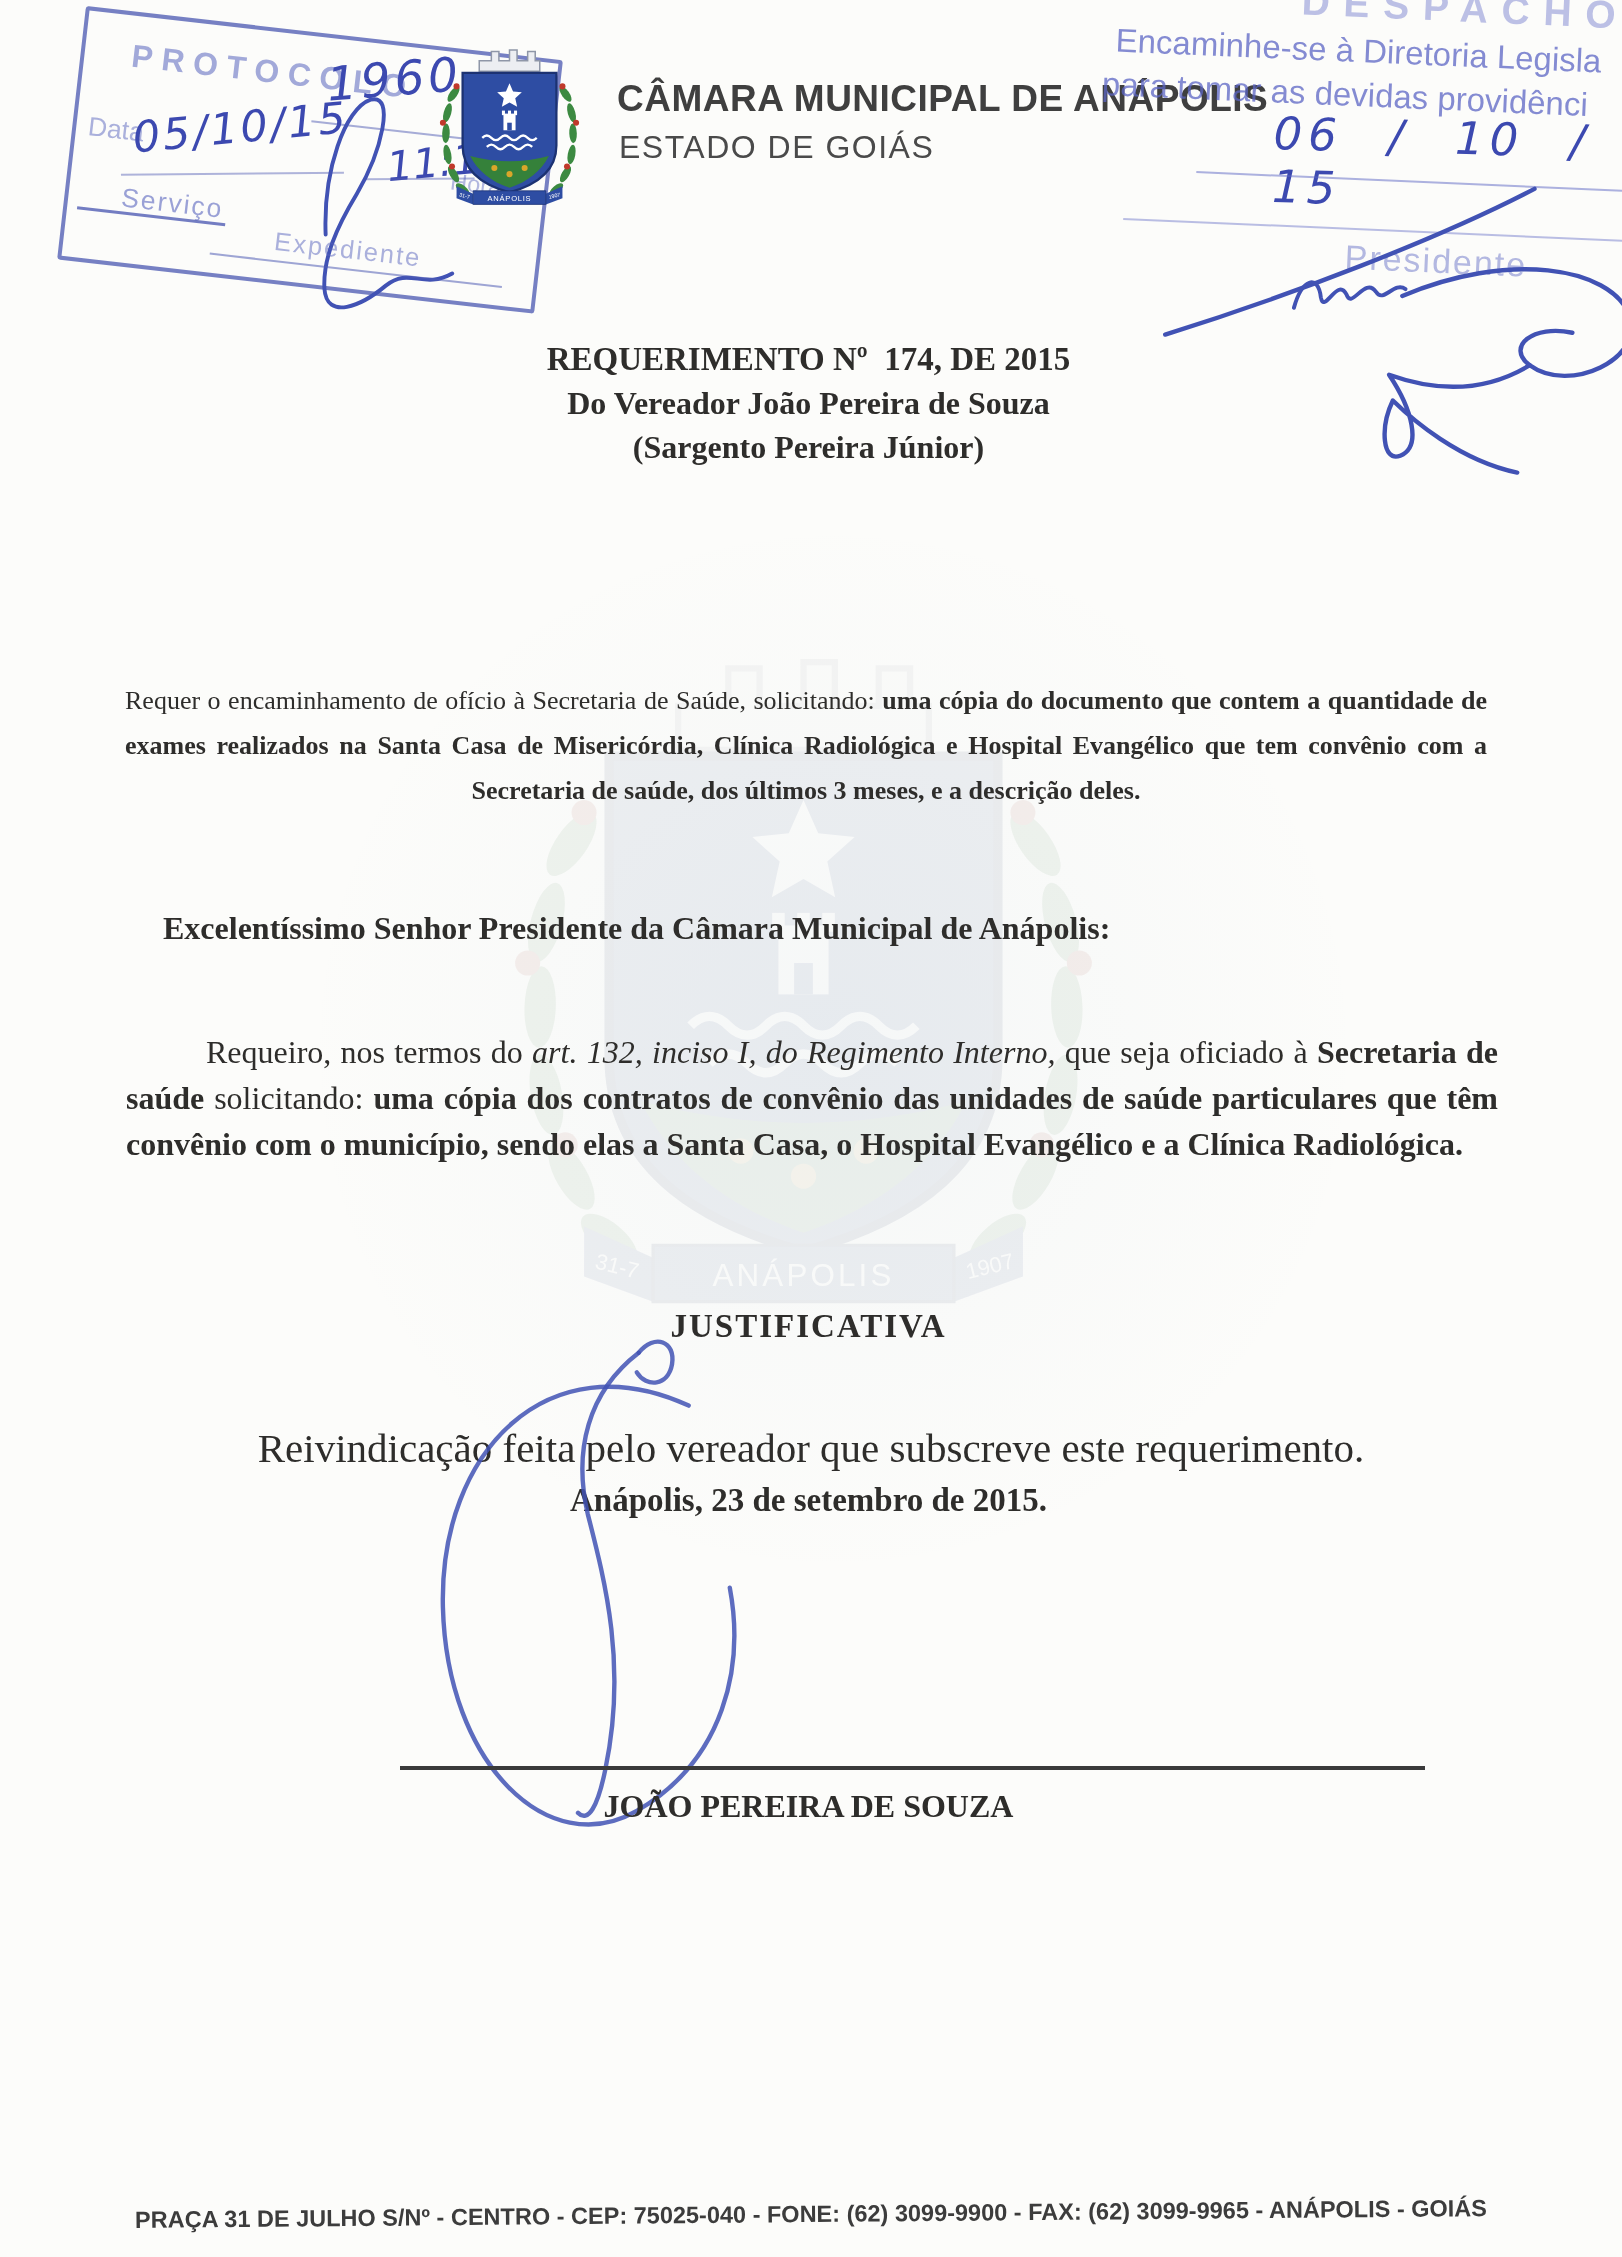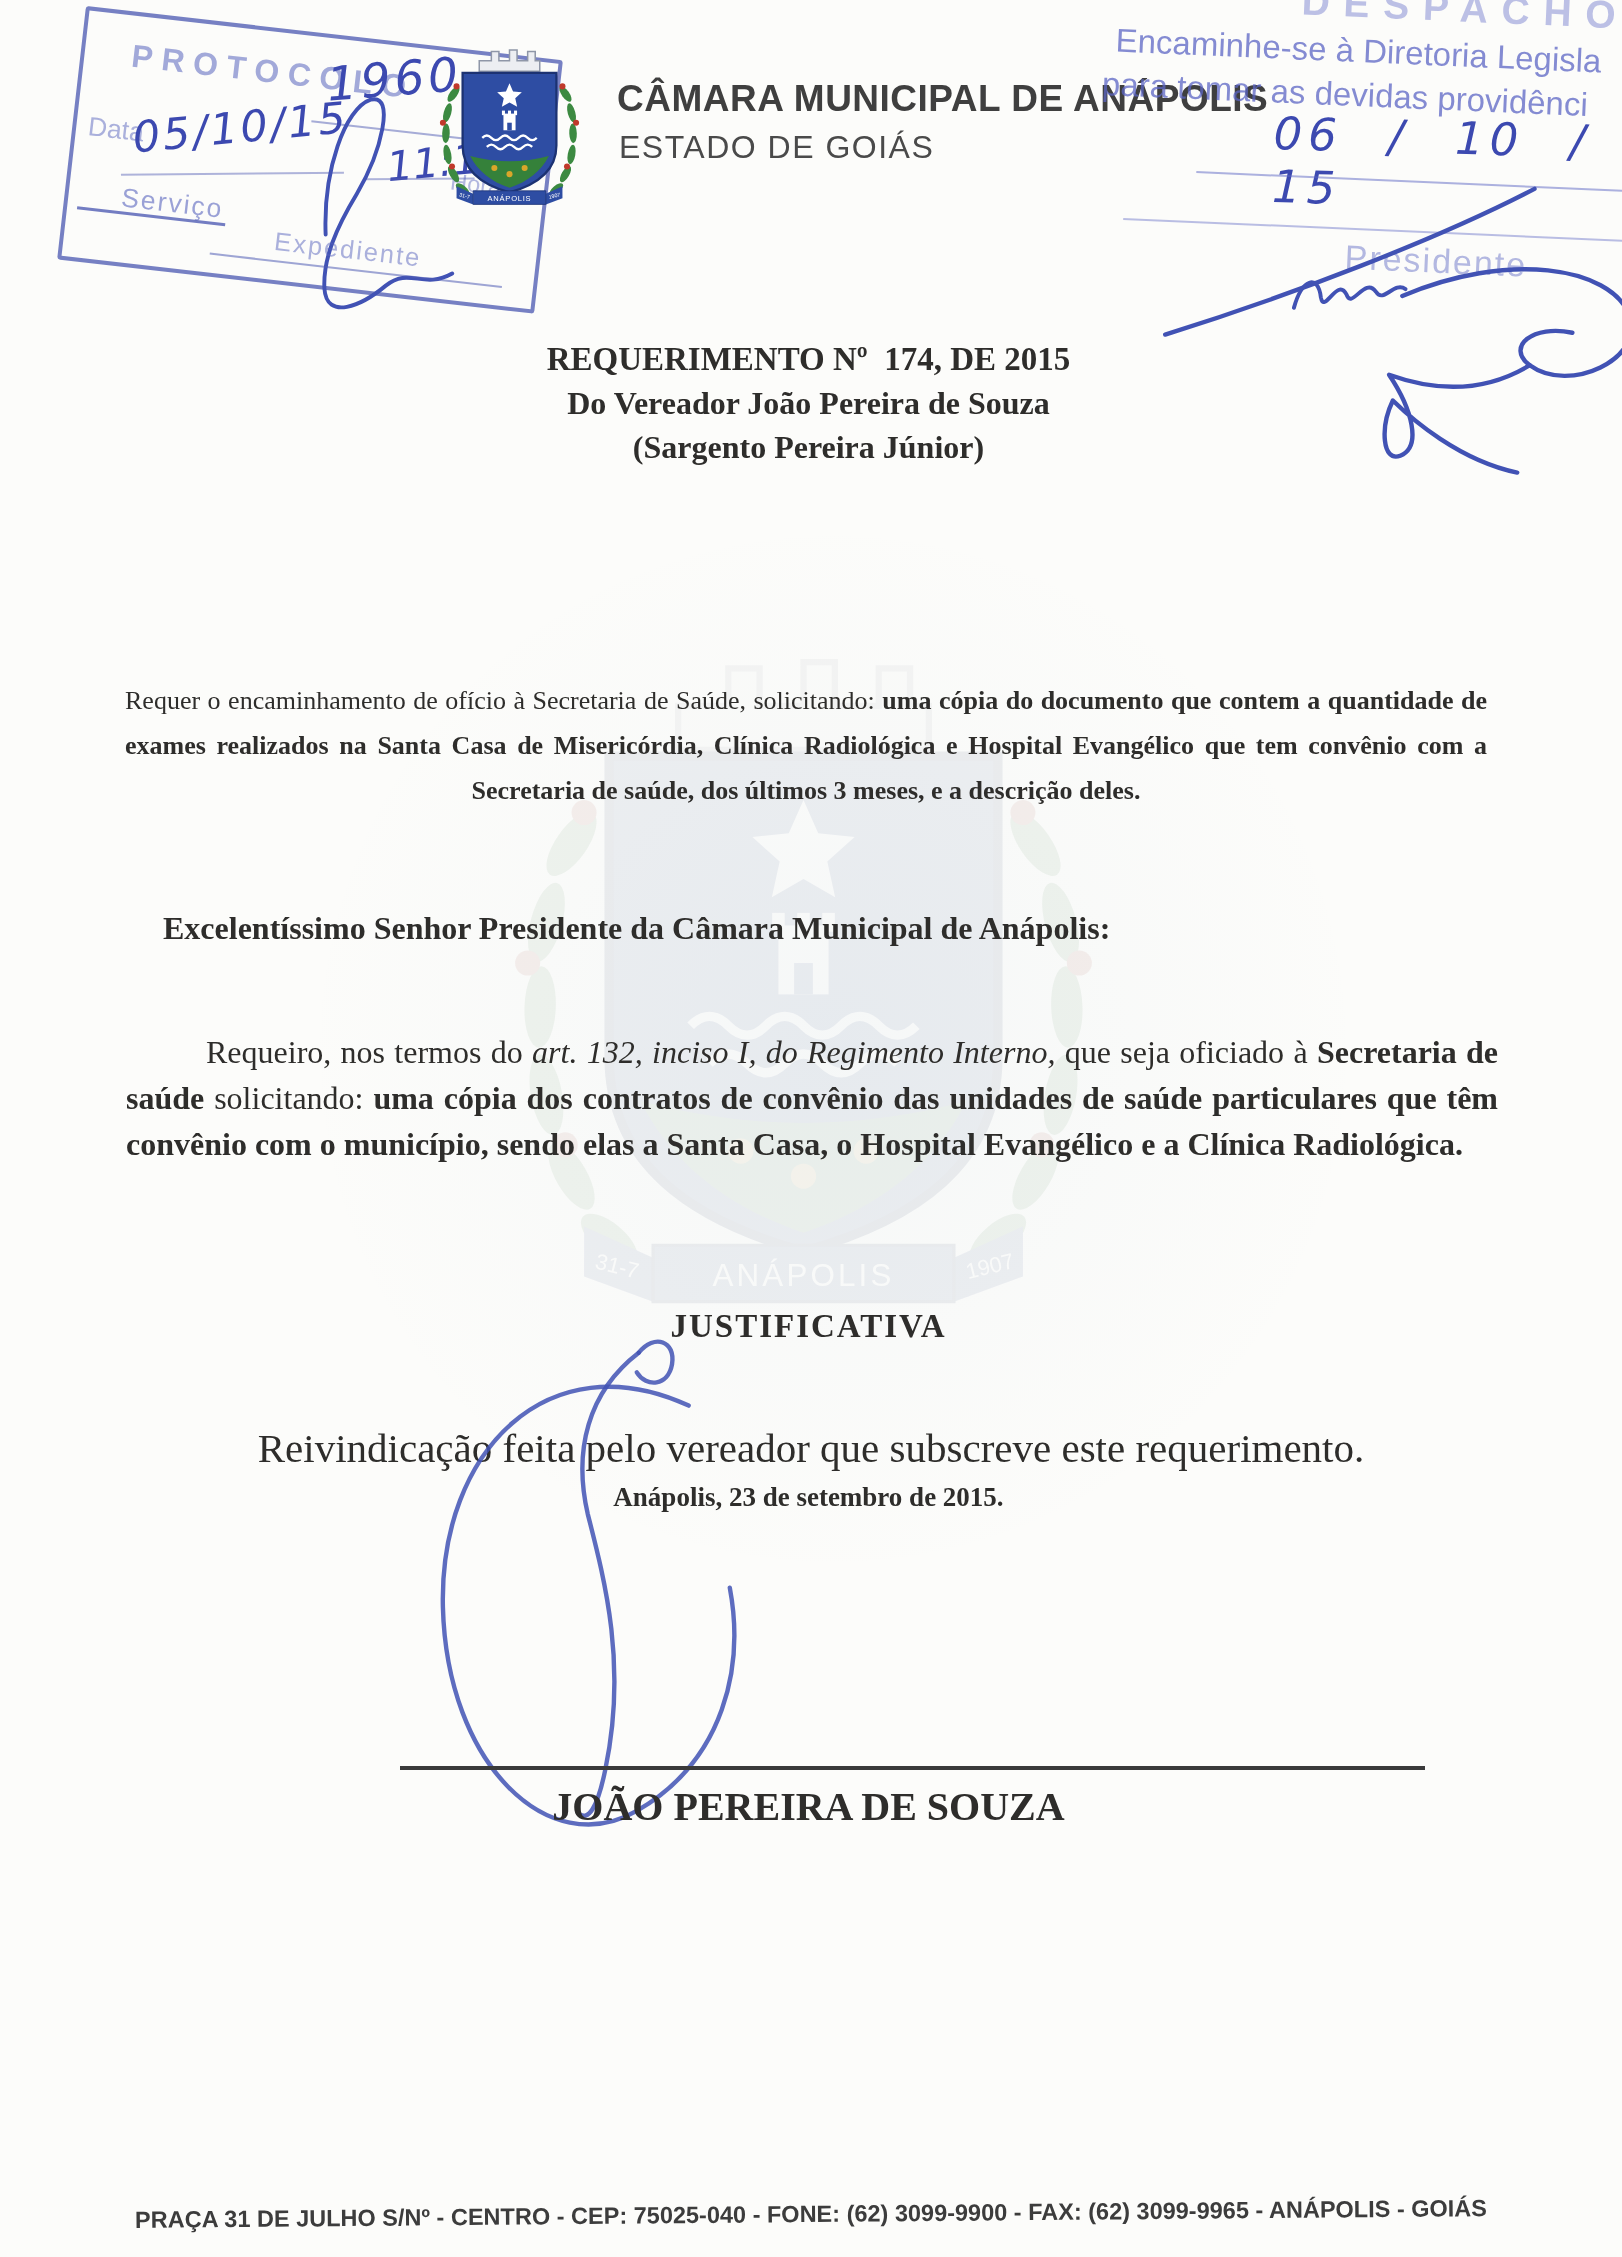--- a/index.html
+++ b/index.html
@@ -70,26 +70,26 @@
   .title-block{left:382px;top:337px;width:853px;line-height:44px}
   .title-l1{font-size:33px}
   .title-l2,.title-l3{font-size:32px}
 
   
   .p1{left:125px;top:678px;width:1362px;font-size:26px;line-height:45px;text-align:justify;text-align-last:center}
   .salutation{left:163px;top:910px;font-size:32px}
   .p2{left:126px;top:1029px;width:1372px;font-size:32px;line-height:46px;text-align:justify;text-indent:80px}
   .just-title{left:382px;top:1308px;width:853px;font-size:33px;letter-spacing:2px}
   .just-text{left:125px;top:1424px;width:1372px;font-size:41px}
-  .dateline{left:382px;top:1482px;width:853px;font-size:27px}
+  .dateline{left:382px;top:1482px;width:853px;font-size:33px}
 
   
   .sig-main{left:392px;top:1323px;width:421px;height:549px}
   .sig-rule{left:400px;top:1766px;width:1025px;height:3.9px;background:#3a3a3a}
-  .name-block{left:382px;top:1784px;width:853px;line-height:45px;font-size:40px}
+  .name-block{left:382px;top:1784px;width:853px;line-height:45px;font-size:32px}
 
   
   .footer{left:0;top:2201px;width:1622px;font-size:23.5px;color:#3c3c3c;transform:rotate(-.5deg)}
 
   svg.pen path{fill:none;stroke:#4152b4;stroke-linecap:round;stroke-linejoin:round}
 </style>
 </head>
 <body>
 
 <svg width="0" height="0" style="position:absolute" aria-hidden="true">

